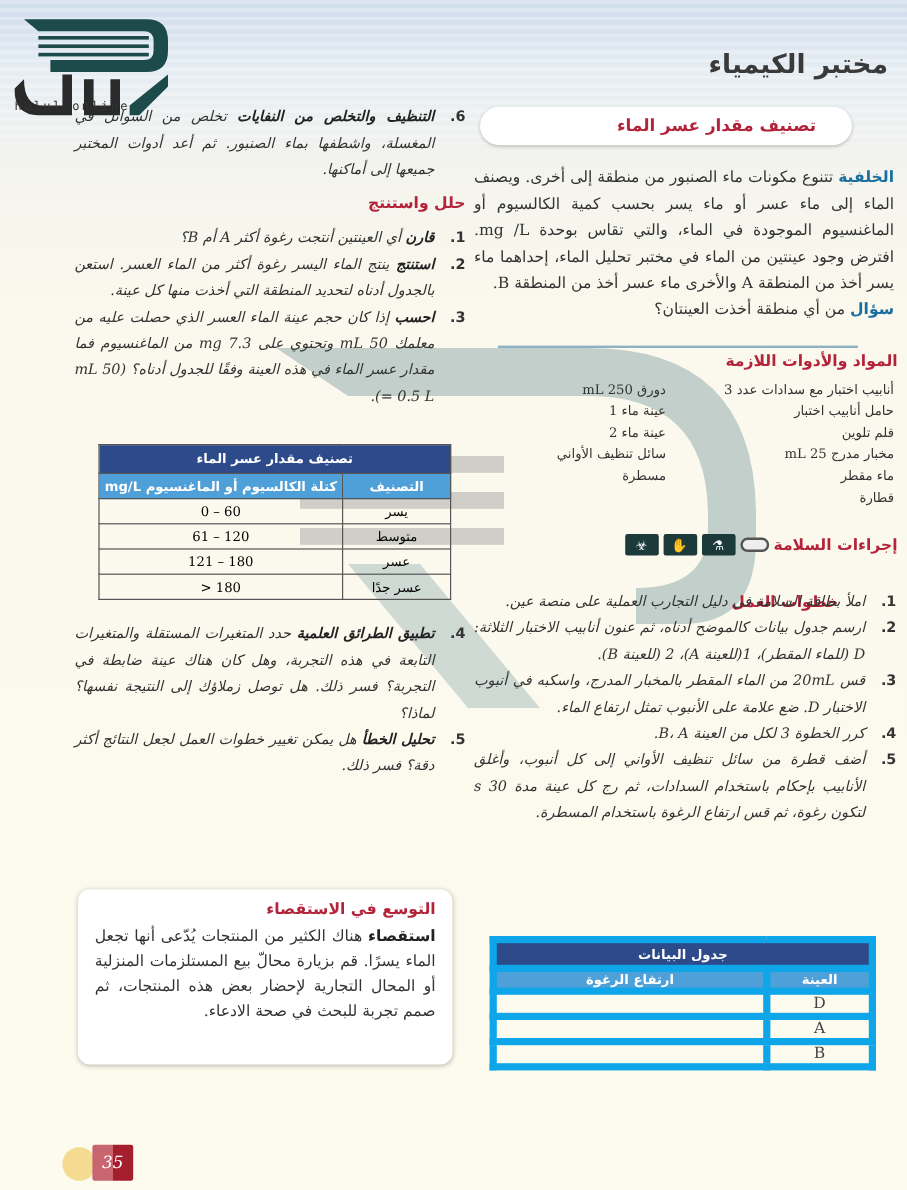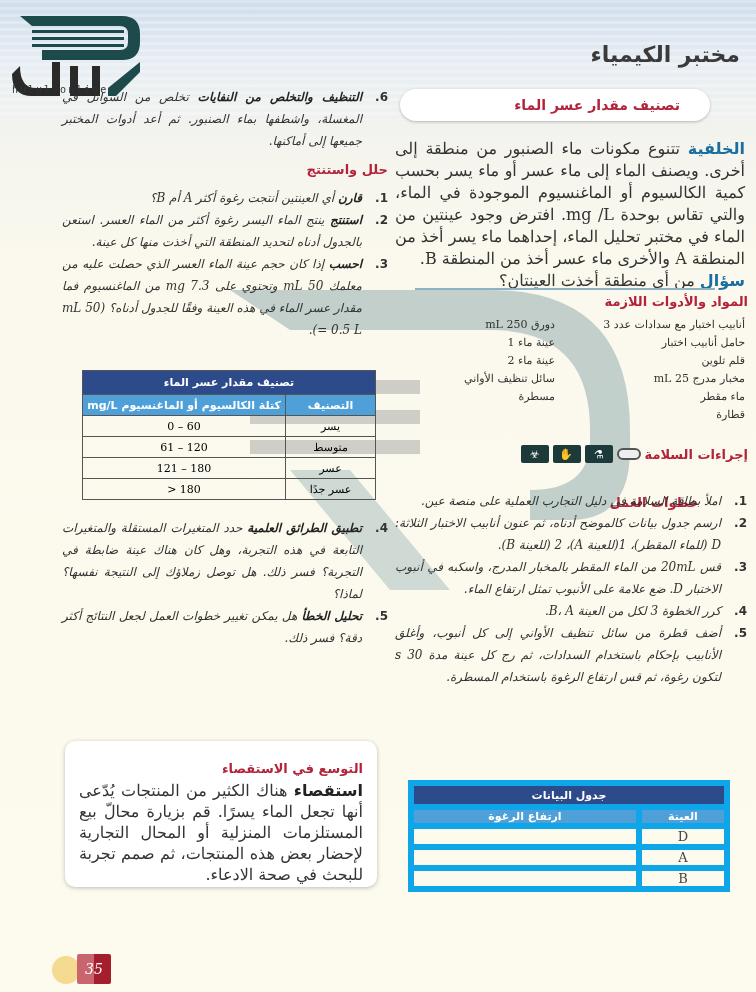--- a/index.html
+++ b/index.html
@@ -27,21 +27,21 @@
     letter-spacing: 0.5px;
   }
   .lab-subtitle-pill {
     left: 400px; top: 89px; width: 310px; height: 32px;
     background: #fff; border-radius: 16px;
     box-shadow: 0 1px 3px rgba(0,0,0,0.25);
     padding-right: 30px; text-align: right;
     line-height: 32px; font-size: 14px; font-weight: bold; color: #b3233a;
   }
   .para {
-    font-size: 16px; line-height: 22px; text-align: justify; color: #333;
+    font-size: 13px; line-height: 22px; text-align: justify; color: #333;
     font-family: "DejaVu Serif", serif;
   }
   .kw-blue { color: #1a6fa0; font-weight: bold; font-family: "DejaVu Sans", sans-serif; }
   .kw-red-head { color: #b3233a; font-weight: bold; font-size: 13px; font-family: "DejaVu Sans", sans-serif; }
   .kw-bold { font-weight: bold; font-family: "DejaVu Sans", sans-serif; color: #222; }
 
   .background-block { left: 395px; top: 138px; width: 350px; }
   .divider-line { left: 415px; top: 288px; width: 300px; height: 2px; background: #8db2c4; }
 
   .materials-head { left: 560px; top: 294px; width: 188px; text-align: right; }
@@ -76,21 +76,21 @@
   .analyze { left: 62px; top: 187px; width: 326px; }
   .hardness-table { left: 82px; top: 370px; width: 294px; }
   .hardness-table td, .hardness-table th { border: 1px solid #555; height: 21px; text-align: center; font-family: "DejaVu Serif", serif; font-size: 11px; color:#000000; }
   .hardness-table .tbl-title, .hardness-table .tbl-head { font-family: "DejaVu Sans", sans-serif; font-size: 11px; color:#fff; }
   .analyze2 { left: 62px; top: 517px; width: 326px; }
 
   .extend-box {
     left: 65px; top: 741px; width: 312px; height: 146px;
     background: #fff; border-radius: 10px;
     box-shadow: 0 1px 4px rgba(0,0,0,0.25);
-    padding: 20px 14px;
+    padding: 10px 14px;
   }
   .extend-box .para { line-height: 21px; }
 
   .page-num-wrap { left: 52px; top: 952px; width: 60px; height: 36px; }
   .page-circle { position:absolute; left:0; top:4px; width:28px; height:28px; border-radius:50%; background:#f3d27a; opacity:0.8; }
   .page-num { position:absolute; left:25px; top:2px; width:34px; height:30px; background: linear-gradient(to right, #c8656e 50%, #a51e2e 50%); color:#fff; font-family:"DejaVu Serif", serif; font-size:14px; line-height:30px; text-align:center; direction:ltr; border-radius:2px;font-style:italic; }
 
   
   .wm-logo { left: 12px; top: 6px; width: 130px; height: 100px; }
   .wm-logo-text { left: 12px; top: 85px; width: 120px; font-size: 10px; color:#333; direction: ltr; font-family: "DejaVu Sans Mono", monospace; letter-spacing: 2px; line-height: 10px; }

